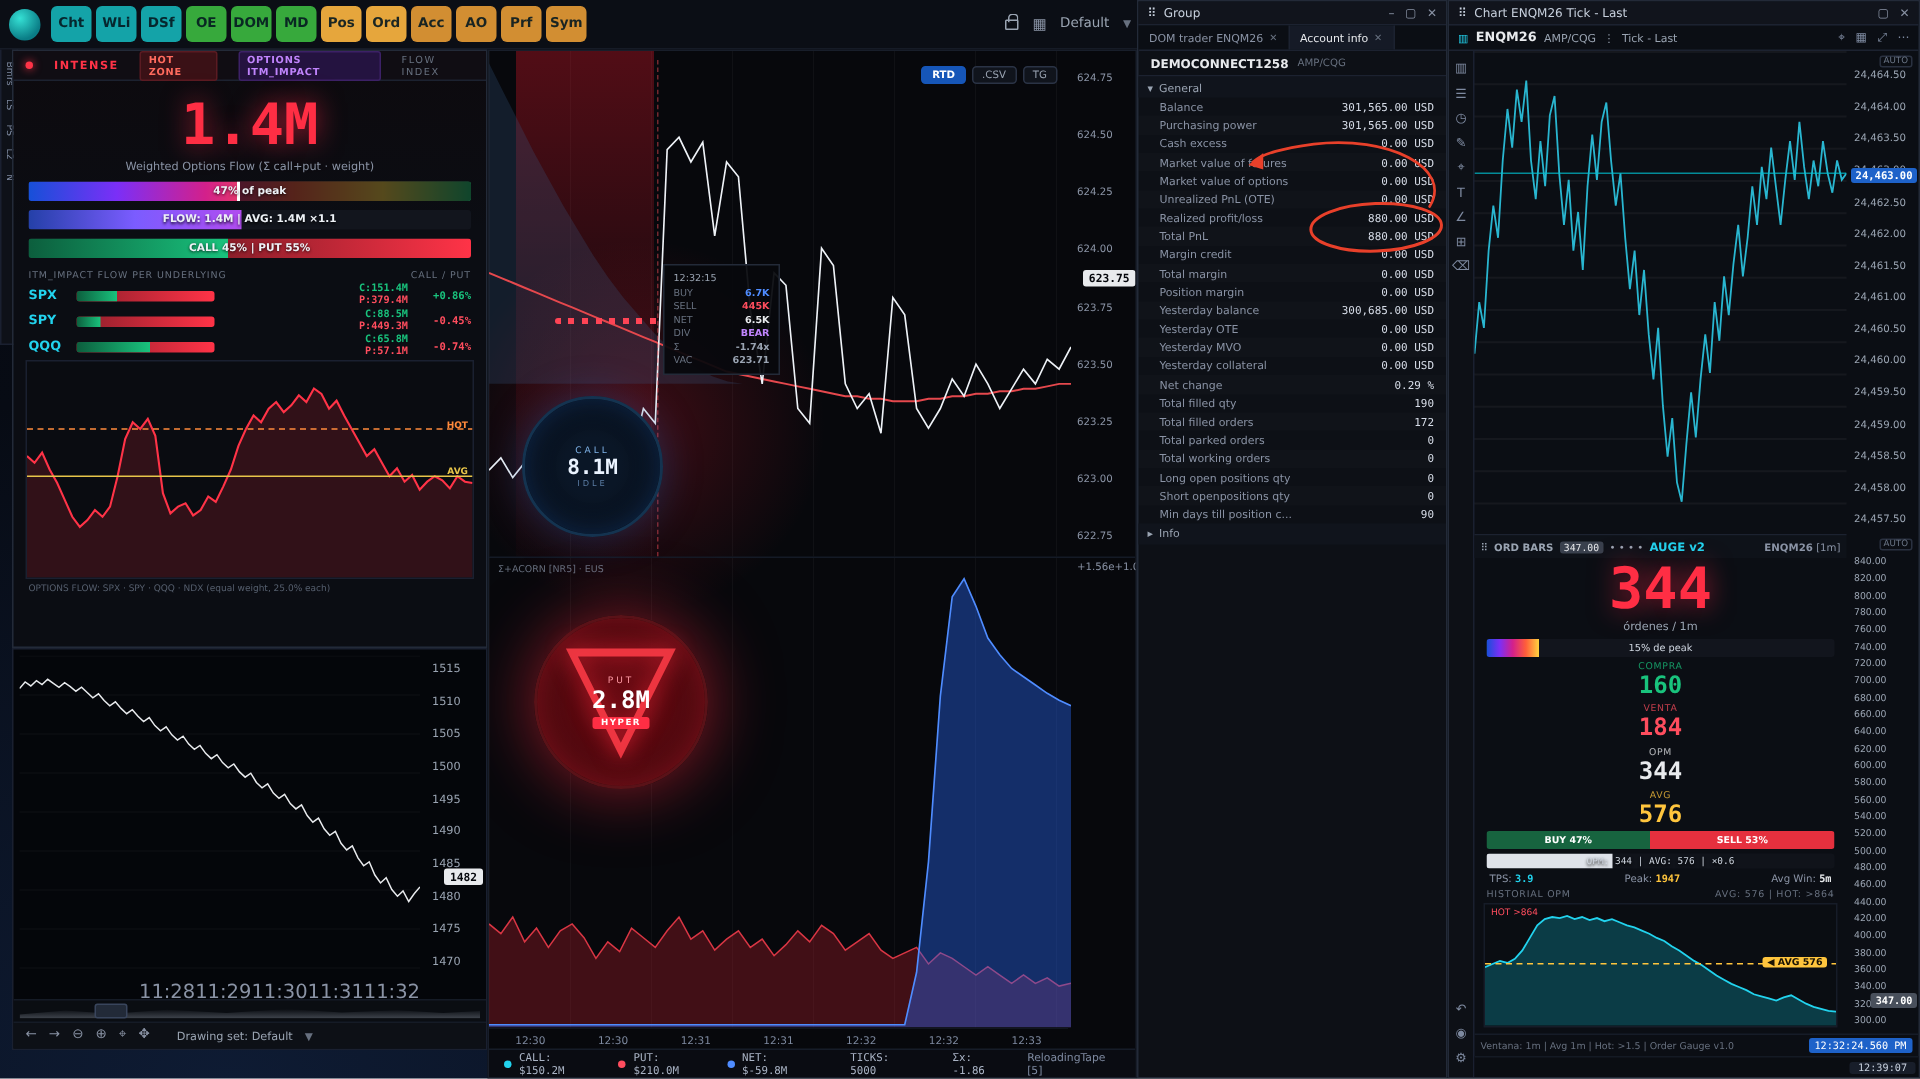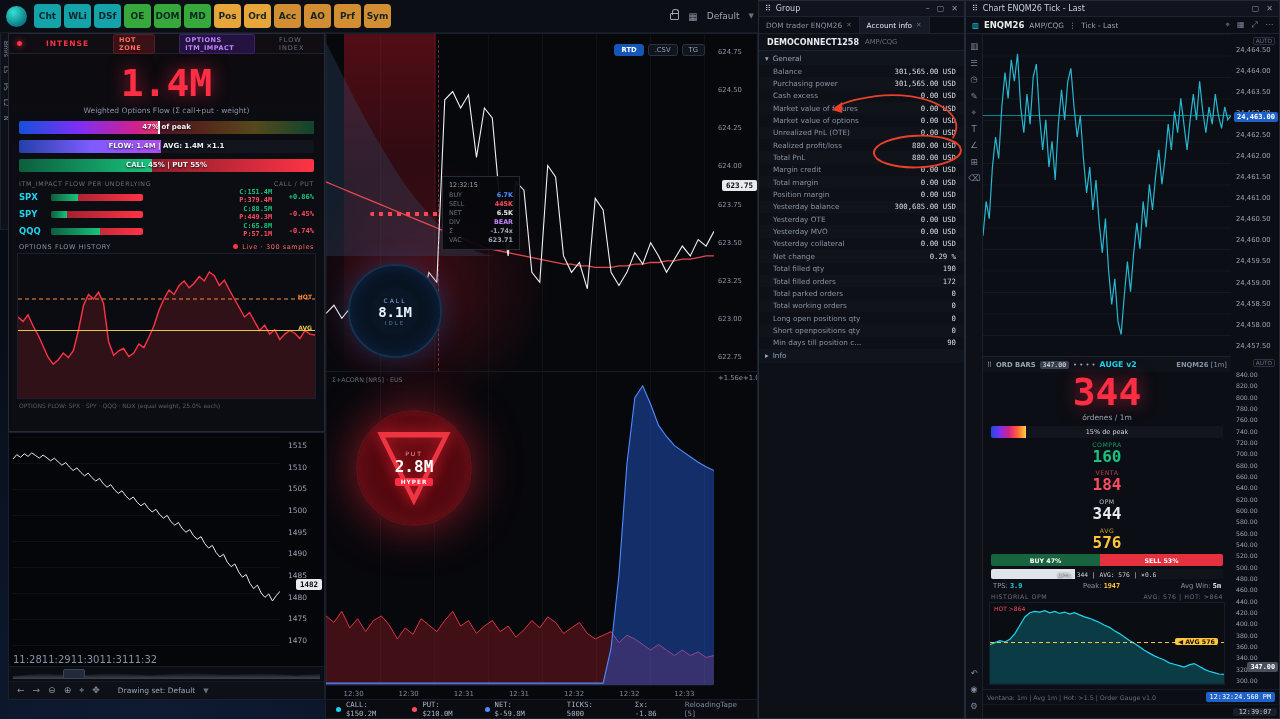--- a/index.html
+++ b/index.html
@@ -14,21 +14,21 @@
   .logo{width:21px;height:21px;border-radius:50%;background:radial-gradient(circle at 35% 30%, #35e0d4, #0a7d86 70%);margin-right:4px;flex:none;}
   .tbb{width:27px;height:24px;border:none;border-radius:4px;font-size:9px;font-weight:bold;color:rgba(4,24,32,.9);cursor:pointer;}
   .tb-right{margin-left:auto;display:flex;align-items:center;gap:9px;color:#9aa4b2;font-size:9px;}
   .lockico{width:9px;height:7px;border:1px solid #9aa4b2;border-radius:1px;position:relative;display:inline-block;}
   .lockico:before{content:"";position:absolute;left:1px;top:-5px;width:5px;height:5px;border:1px solid #9aa4b2;border-bottom:none;border-radius:3px 3px 0 0;}
   .wsico{font-size:10px;color:#8a93a5;}
   .chev{font-size:7px;color:#67707f;}
 
   
   .flow-window{left:8px;top:33px;width:317px;height:399px;background:linear-gradient(180deg,#0d0a0e 0%,#0b0d13 30%);}
-  .fp-header{height:20px;display:flex;align-items:center;gap:24px;padding:0 8px;background:#100d13;border-bottom:1px solid #1c2230;}
+  .fp-header{height:20px;display:flex;align-items:center;gap:14px;padding:0 8px;background:#100d13;border-bottom:1px solid #1c2230;}
   .dot{width:5px;height:5px;border-radius:50%;display:inline-block;flex:none;}
   .fp-intense{color:#ff3347;font-size:7.5px;font-weight:bold;letter-spacing:1px;}
   .badge{font-size:6.5px;font-weight:bold;padding:1px 5px;border-radius:2px;letter-spacing:.5px;}
   .b-hot{background:#3a1116;color:#ff6b5e;border:1px solid #5a1b22;}
   .b-itm{background:#241340;color:#c084fc;border:1px solid #3c2166;}
   .fp-flowindex{margin-left:auto;font-size:6.5px;color:#67707f;letter-spacing:1px;}
   .fp-value{margin-top:9px;text-align:center;font-size:38px;font-weight:800;color:#ff2e44;text-shadow:0 0 18px rgba(255,40,70,.65);line-height:1.1;}
   .fp-sub{text-align:center;font-size:7.5px;color:#8a93a5;margin-top:1px;}
   .bar{position:relative;height:13px;margin:6px 10px 0;background:#12151d;border-radius:2px;overflow:hidden;}
   .bar .txt{position:absolute;inset:0;display:flex;align-items:center;justify-content:center;font-size:7px;font-weight:bold;color:#eef2f7;text-shadow:0 1px 2px rgba(0,0,0,.8);}
@@ -55,21 +55,21 @@
   .fp-hist svg{position:absolute;inset:0;width:100%;height:100%;}
   .hist-lab{position:absolute;right:3px;font-size:6px;font-weight:bold;}
   .fp-foot{padding:3px 10px;font-size:6px;color:#565f6e;}
 
   
   .price-window{left:8px;top:432px;width:317px;height:268px;background:#04060a;border:1px solid #1a2030;}
   .pc-chart{position:absolute;left:4px;top:4px;right:44px;bottom:46px;background-image:linear-gradient(rgba(255,255,255,.04) 1px,transparent 1px);background-size:100% 26px;}
   .pc-chart svg{position:absolute;inset:0;width:100%;height:100%;}
   .pc-axis{position:absolute;right:0;top:0;bottom:46px;width:42px;display:flex;flex-direction:column;justify-content:space-between;padding:8px 0 8px 6px;font-size:7.5px;color:#9aa4b2;}
   .pc-pricebox{position:absolute;right:2px;top:146px;background:#e8eaed;color:#05070c;font-size:7.5px;font-weight:bold;padding:1px 4px;border-radius:2px;}
-  .pc-xaxis{position:absolute;left:4px;right:44px;bottom:33px;height:12px;display:flex;justify-content:flex-start;font-size:10px;color:#8a93a5;}
+  .pc-xaxis{position:absolute;left:4px;right:44px;bottom:33px;height:12px;display:flex;justify-content:flex-end;font-size:13px;color:#8a93a5;}
   .pc-scroll{position:absolute;left:0;right:0;bottom:18px;height:15px;background:#0a0d12;border-top:1px solid #151b26;}
   .pc-scroll .wave{position:absolute;left:4px;right:4px;bottom:2px;height:9px;background:linear-gradient(180deg,transparent 30%,rgba(160,170,185,.35) 100%);clip-path:polygon(0 70%,10% 40%,20% 65%,32% 35%,45% 60%,58% 30%,70% 55%,82% 38%,92% 60%,100% 45%,100% 100%,0 100%);}
   .pc-scroll .handle{position:absolute;left:54px;top:2px;width:22px;height:10px;background:#222a38;border:1px solid #39455c;border-radius:2px;}
   .pc-zoom{position:absolute;left:0;right:0;bottom:0;height:18px;background:#0d1016;border-top:1px solid #151b26;display:flex;align-items:center;gap:8px;padding:0 8px;color:#8a93a5;}
   .pc-zoom .zi{font-size:9px;cursor:pointer;line-height:1;}
   .pc-zoom .ds{font-size:7.5px;margin-left:10px;color:#9aa4b2;}
 
   
   .side-tabs{left:325px;top:434px;width:12px;height:230px;background:#0e1118;border:1px solid #1a2030;display:flex;flex-direction:column;align-items:center;gap:9px;padding:7px 0;z-index:6;}
   .side-tabs span{writing-mode:vertical-rl;font-size:6.2px;color:#7e8aa0;cursor:pointer;}
@@ -280,27 +280,20 @@
         </span>
         <span class="uvals">
           <b class="ucall mono">C:65.8M</b>
           <b class="uput mono">P:57.1M</b>
         </span>
         <b class="upct mono" style="color: rgb(255, 77, 94);">-0.74%</b>
       </div>
     </div>
 
 
-  <div class="fp-histhead">
-    <span>OPTIONS FLOW HISTORY</span>
-    <span class="live">
-        <span class="dot" style="background:#ff3347;"></span>
-        <span>Live · 300 samples</span>
-      </span>
-  </div>
   <div class="fp-hist">
     <svg viewBox="0 0 100 100" preserveAspectRatio="none">
         <path d="M0,100.00 L0.00,43.75 L1.69,46.88 L3.39,42.19 L5.08,50.00 L6.78,56.25 L8.47,64.06 L10.17,71.88 L11.86,76.56 L13.56,73.44 L15.25,68.75 L16.95,71.88 L18.64,67.19 L20.34,53.13 L22.03,35.94 L23.73,28.13 L25.42,31.25 L27.12,26.56 L28.81,34.38 L30.51,60.94 L32.20,70.31 L33.90,67.19 L35.59,65.63 L37.29,71.25 L38.98,68.75 L40.68,62.50 L42.37,65.00 L44.07,57.81 L45.76,50.00 L47.46,39.06 L49.15,31.25 L50.85,25.00 L52.54,28.13 L54.24,21.88 L55.93,18.75 L57.63,23.44 L59.32,20.31 L61.02,15.63 L62.71,18.75 L64.41,12.50 L66.10,15.00 L67.80,21.88 L69.49,18.13 L71.19,25.00 L72.88,31.25 L74.58,37.50 L76.27,43.75 L77.97,40.63 L79.66,46.88 L81.36,53.13 L83.05,49.38 L84.75,55.63 L86.44,52.50 L88.14,59.38 L89.83,55.63 L91.53,53.13 L93.22,55.00 L94.92,58.75 L96.61,53.13 L98.31,55.63 L100.00,56.25 L100,100.00 Z" fill="rgba(255,45,65,0.16)" stroke="none"></path>
         <polyline points="0.00,43.75 1.69,46.88 3.39,42.19 5.08,50.00 6.78,56.25 8.47,64.06 10.17,71.88 11.86,76.56 13.56,73.44 15.25,68.75 16.95,71.88 18.64,67.19 20.34,53.13 22.03,35.94 23.73,28.13 25.42,31.25 27.12,26.56 28.81,34.38 30.51,60.94 32.20,70.31 33.90,67.19 35.59,65.63 37.29,71.25 38.98,68.75 40.68,62.50 42.37,65.00 44.07,57.81 45.76,50.00 47.46,39.06 49.15,31.25 50.85,25.00 52.54,28.13 54.24,21.88 55.93,18.75 57.63,23.44 59.32,20.31 61.02,15.63 62.71,18.75 64.41,12.50 66.10,15.00 67.80,21.88 69.49,18.13 71.19,25.00 72.88,31.25 74.58,37.50 76.27,43.75 77.97,40.63 79.66,46.88 81.36,53.13 83.05,49.38 84.75,55.63 86.44,52.50 88.14,59.38 89.83,55.63 91.53,53.13 93.22,55.00 94.92,58.75 96.61,53.13 98.31,55.63 100.00,56.25" fill="none" stroke="#ff3347" stroke-width="1.4" vector-effect="non-scaling-stroke"></polyline>
         <line x1="0" x2="100" y1="31.25" y2="31.25" stroke="#ff8a3c" stroke-width="1" vector-effect="non-scaling-stroke" stroke-dasharray="4 3"></line>
         <line x1="0" x2="100" y1="53.13" y2="53.13" stroke="#e7c54a" stroke-width="1" vector-effect="non-scaling-stroke"></line>
       </svg>
     <span class="hist-lab" style="top:27%;color:#ff8a3c;">HOT</span>
     <span class="hist-lab" style="top:49%;color:#e7c54a;">AVG</span>
   </div>

